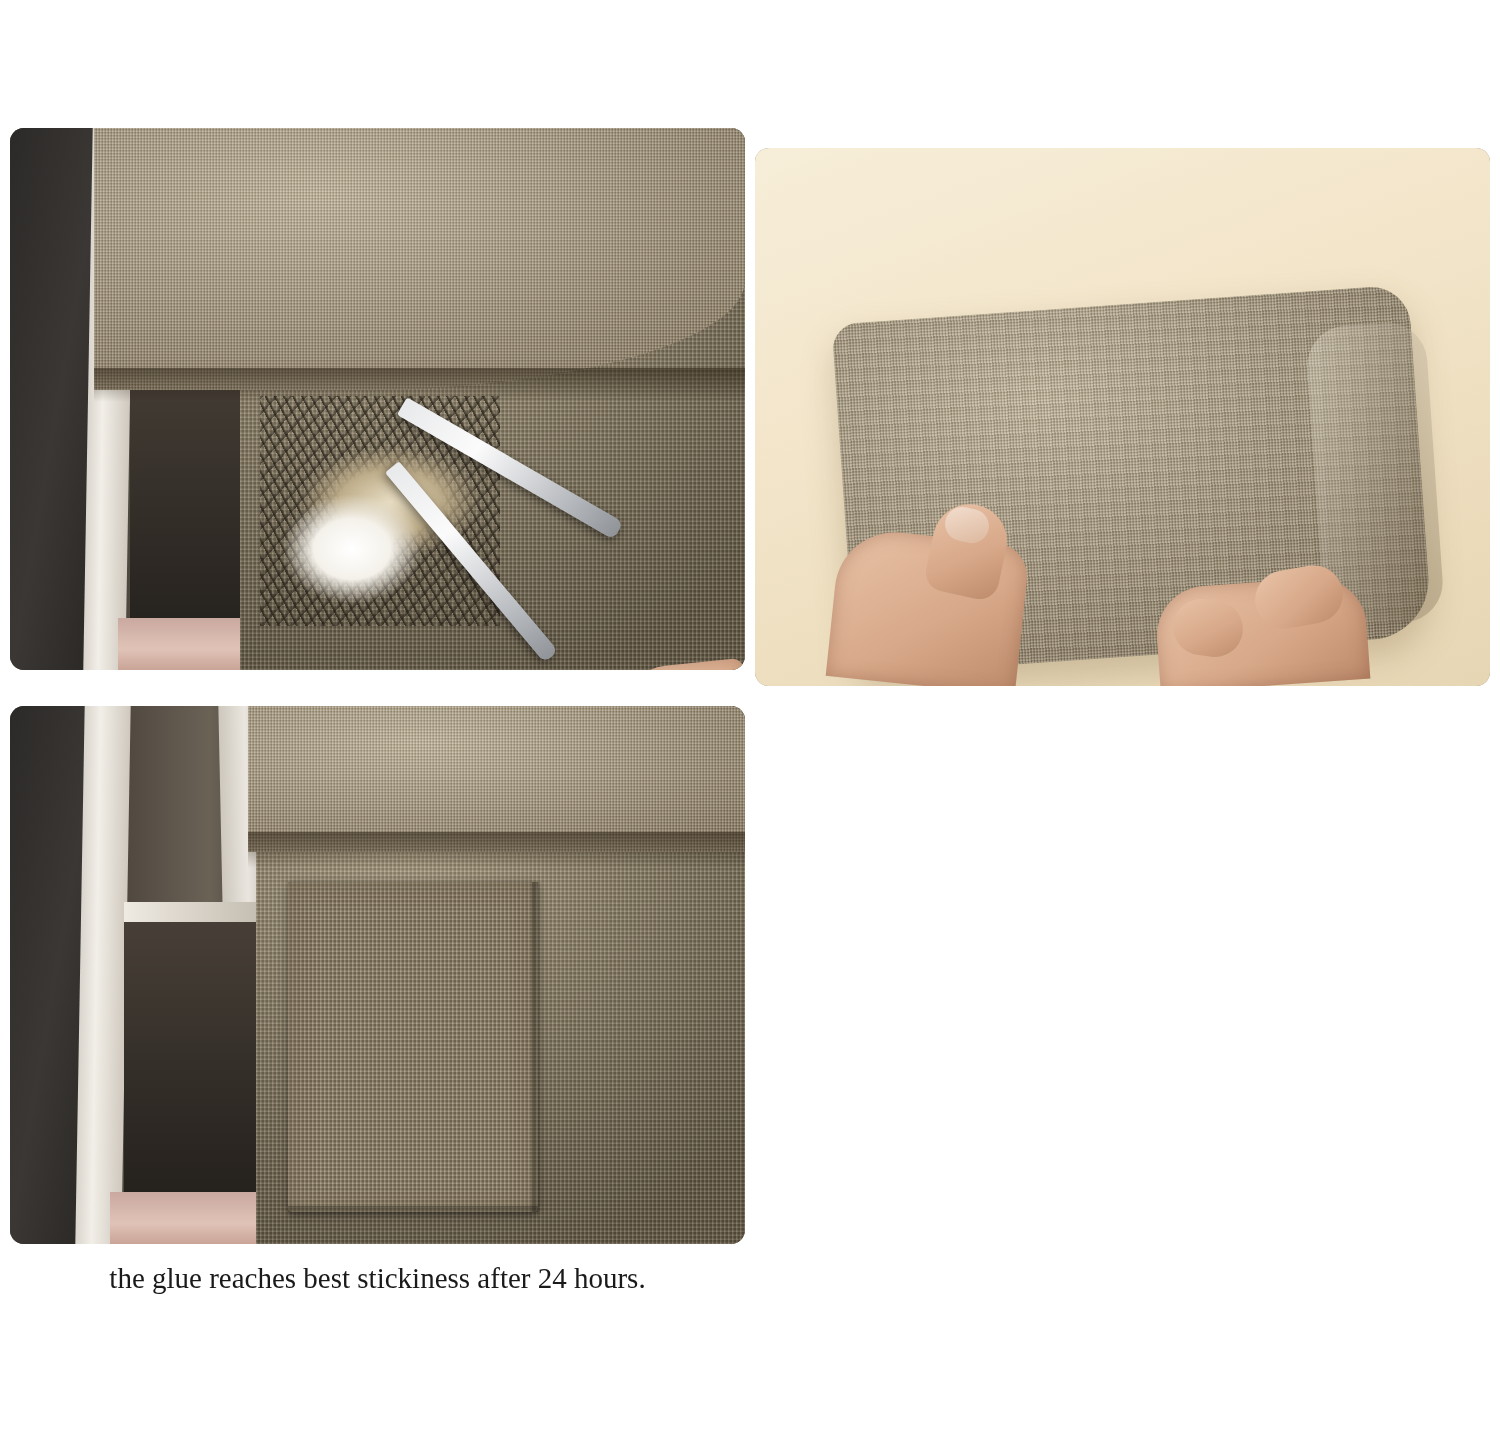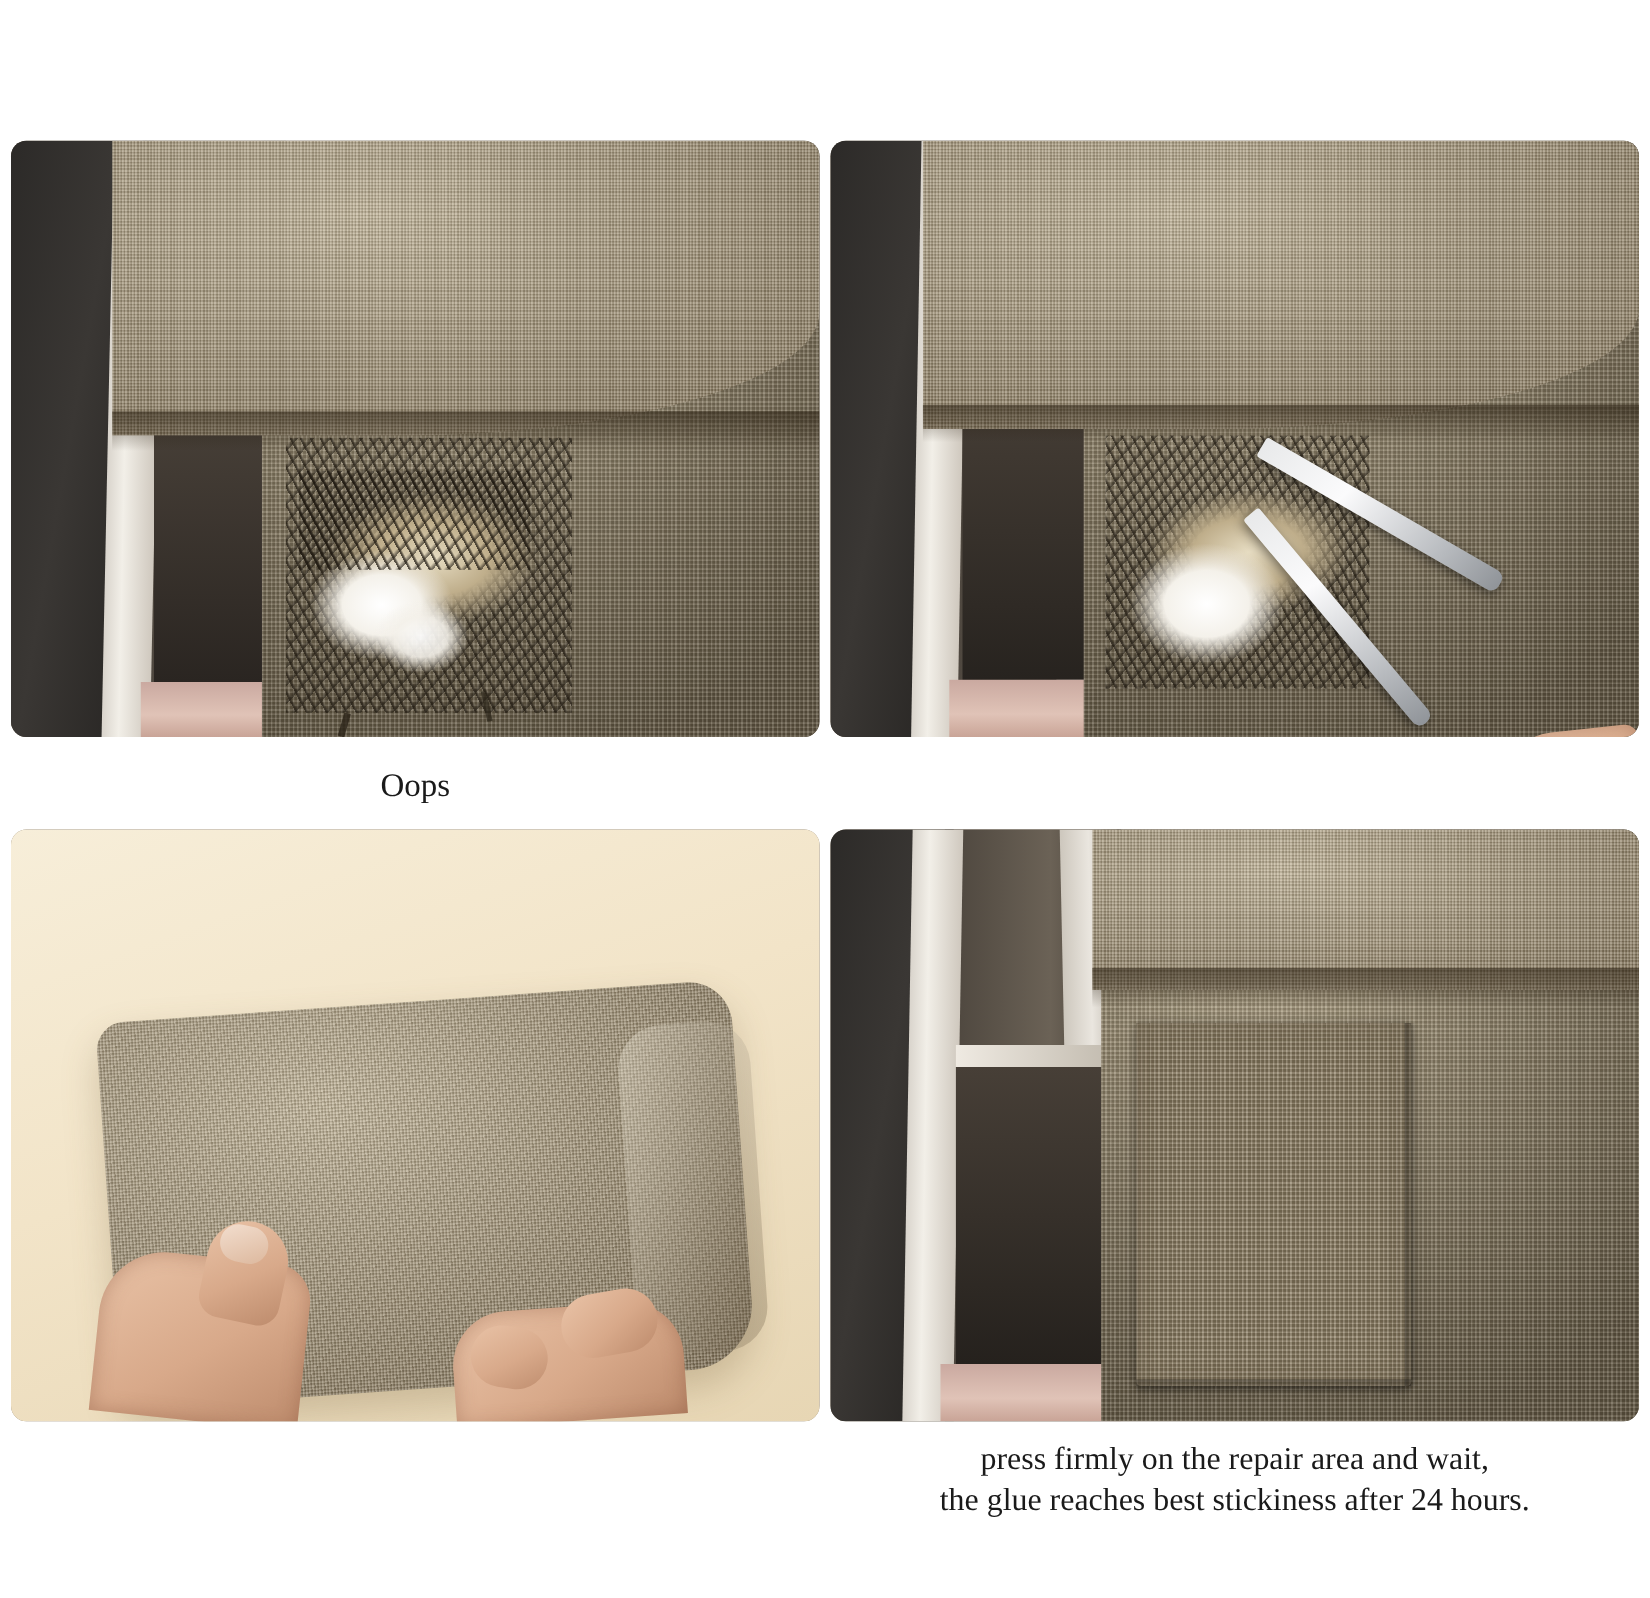--- a/index.html
+++ b/index.html
@@ -137,47 +137,20 @@
   }
 </style>
 </head>
 <body>
 
 <div class="page">
 
 
   <div class="grid">
 
-    <div class="cell">
-      <div class="photo dark-vig">
-
-        <div class="layer wall-dark" style="left:0;top:0;width:130px;height:542px;"></div>
-
-        <div class="layer shadow-gap" style="left:120px;top:0;width:130px;height:542px;"></div>
-        <div class="layer frame-white" style="left:88px;top:0;width:44px;height:542px;transform:skewX(-1.2deg);"></div>
-        <div class="layer frame-white-2" style="left:196px;top:0;width:52px;height:542px;transform:skewX(1.5deg);"></div>
-        <div class="layer" style="left:130px;top:210px;width:120px;height:22px;background:linear-gradient(90deg,#efece4,#c6bfb3);"></div>
-        <div class="layer" style="left:130px;top:232px;width:120px;height:260px;background:linear-gradient(180deg,#4a423a,#2a2521);"></div>
-        <div class="layer floor-pink" style="left:118px;top:492px;width:150px;height:50px;"></div>
-
-        <div class="layer burlap" style="left:228px;top:0;width:507px;height:542px;border-top-right-radius:14px;border-bottom-right-radius:14px;"></div>
-
-        <div class="layer burlap-fine" style="left:92px;top:0;width:643px;height:268px;border-radius:0 14px 60% 0/0 14px 42% 0;"></div>
-        <div class="layer" style="left:92px;top:246px;width:643px;height:36px;background:linear-gradient(180deg,rgba(40,30,16,0.55),rgba(40,30,16,0));"></div>
-
-        <div class="layer threads" style="left:250px;top:270px;width:260px;height:250px;opacity:0.85;"></div>
-        <div class="layer tear" style="left:288px;top:320px;width:190px;height:120px;"></div>
-        <div class="layer fluff" style="left:272px;top:372px;width:130px;height:100px;"></div>
-        <div class="layer fluff" style="left:330px;top:418px;width:86px;height:66px;opacity:0.9;"></div>
-        <div class="layer threads" style="left:262px;top:300px;width:210px;height:90px;opacity:0.95;"></div>
-        <div class="layer" style="left:300px;top:520px;width:6px;height:22px;background:#2a2318;transform:rotate(16deg);opacity:0.8;"></div>
-        <div class="layer" style="left:430px;top:500px;width:5px;height:28px;background:#2a2318;transform:rotate(-12deg);opacity:0.7;"></div>
-      </div>
-      <div class="caption">Oops</div>
-    </div>
 
     <div class="cell">
       <div class="photo dark-vig">
         <div class="layer wall-dark" style="left:0;top:0;width:120px;height:542px;"></div>
         <div class="layer shadow-gap" style="left:110px;top:0;width:140px;height:542px;"></div>
         <div class="layer frame-white" style="left:78px;top:0;width:42px;height:542px;transform:skewX(-1deg);"></div>
         <div class="layer frame-white-2" style="left:200px;top:0;width:50px;height:542px;transform:skewX(1.4deg);"></div>
         <div class="layer" style="left:120px;top:200px;width:122px;height:20px;background:linear-gradient(90deg,#eeeae2,#c3bcb0);"></div>
         <div class="layer" style="left:120px;top:220px;width:122px;height:270px;background:linear-gradient(180deg,#473f37,#27231f);"></div>
         <div class="layer floor-pink" style="left:108px;top:490px;width:150px;height:52px;"></div>
@@ -229,19 +202,18 @@
         <div class="layer burlap" style="left:246px;top:0;width:489px;height:538px;border-top-right-radius:14px;border-bottom-right-radius:14px;"></div>
         <div class="layer burlap-fine" style="left:238px;top:0;width:497px;height:146px;border-radius:0 14px 0 0;"></div>
         <div class="layer" style="left:238px;top:126px;width:497px;height:36px;background:linear-gradient(180deg,rgba(40,30,16,0.55),rgba(40,30,16,0));"></div>
 
         <div class="layer patch" style="left:278px;top:176px;width:250px;height:330px;border-radius:4px;"></div>
         <div class="layer" style="left:278px;top:176px;width:250px;height:330px;box-shadow:inset 0 0 26px rgba(50,38,20,0.35);"></div>
         <div class="layer" style="left:522px;top:176px;width:10px;height:330px;background:linear-gradient(90deg,rgba(0,0,0,0.35),rgba(0,0,0,0));"></div>
         <div class="layer" style="left:278px;top:500px;width:250px;height:12px;background:linear-gradient(180deg,rgba(0,0,0,0.30),rgba(0,0,0,0));"></div>
       </div>
       <div class="caption multi">
-        <div>press firmly on the repair area and wait,</div>
         <div>the glue reaches best stickiness after 24 hours.</div>
       </div>
     </div>
 
   </div>
 </div>
 
 </body></html>

